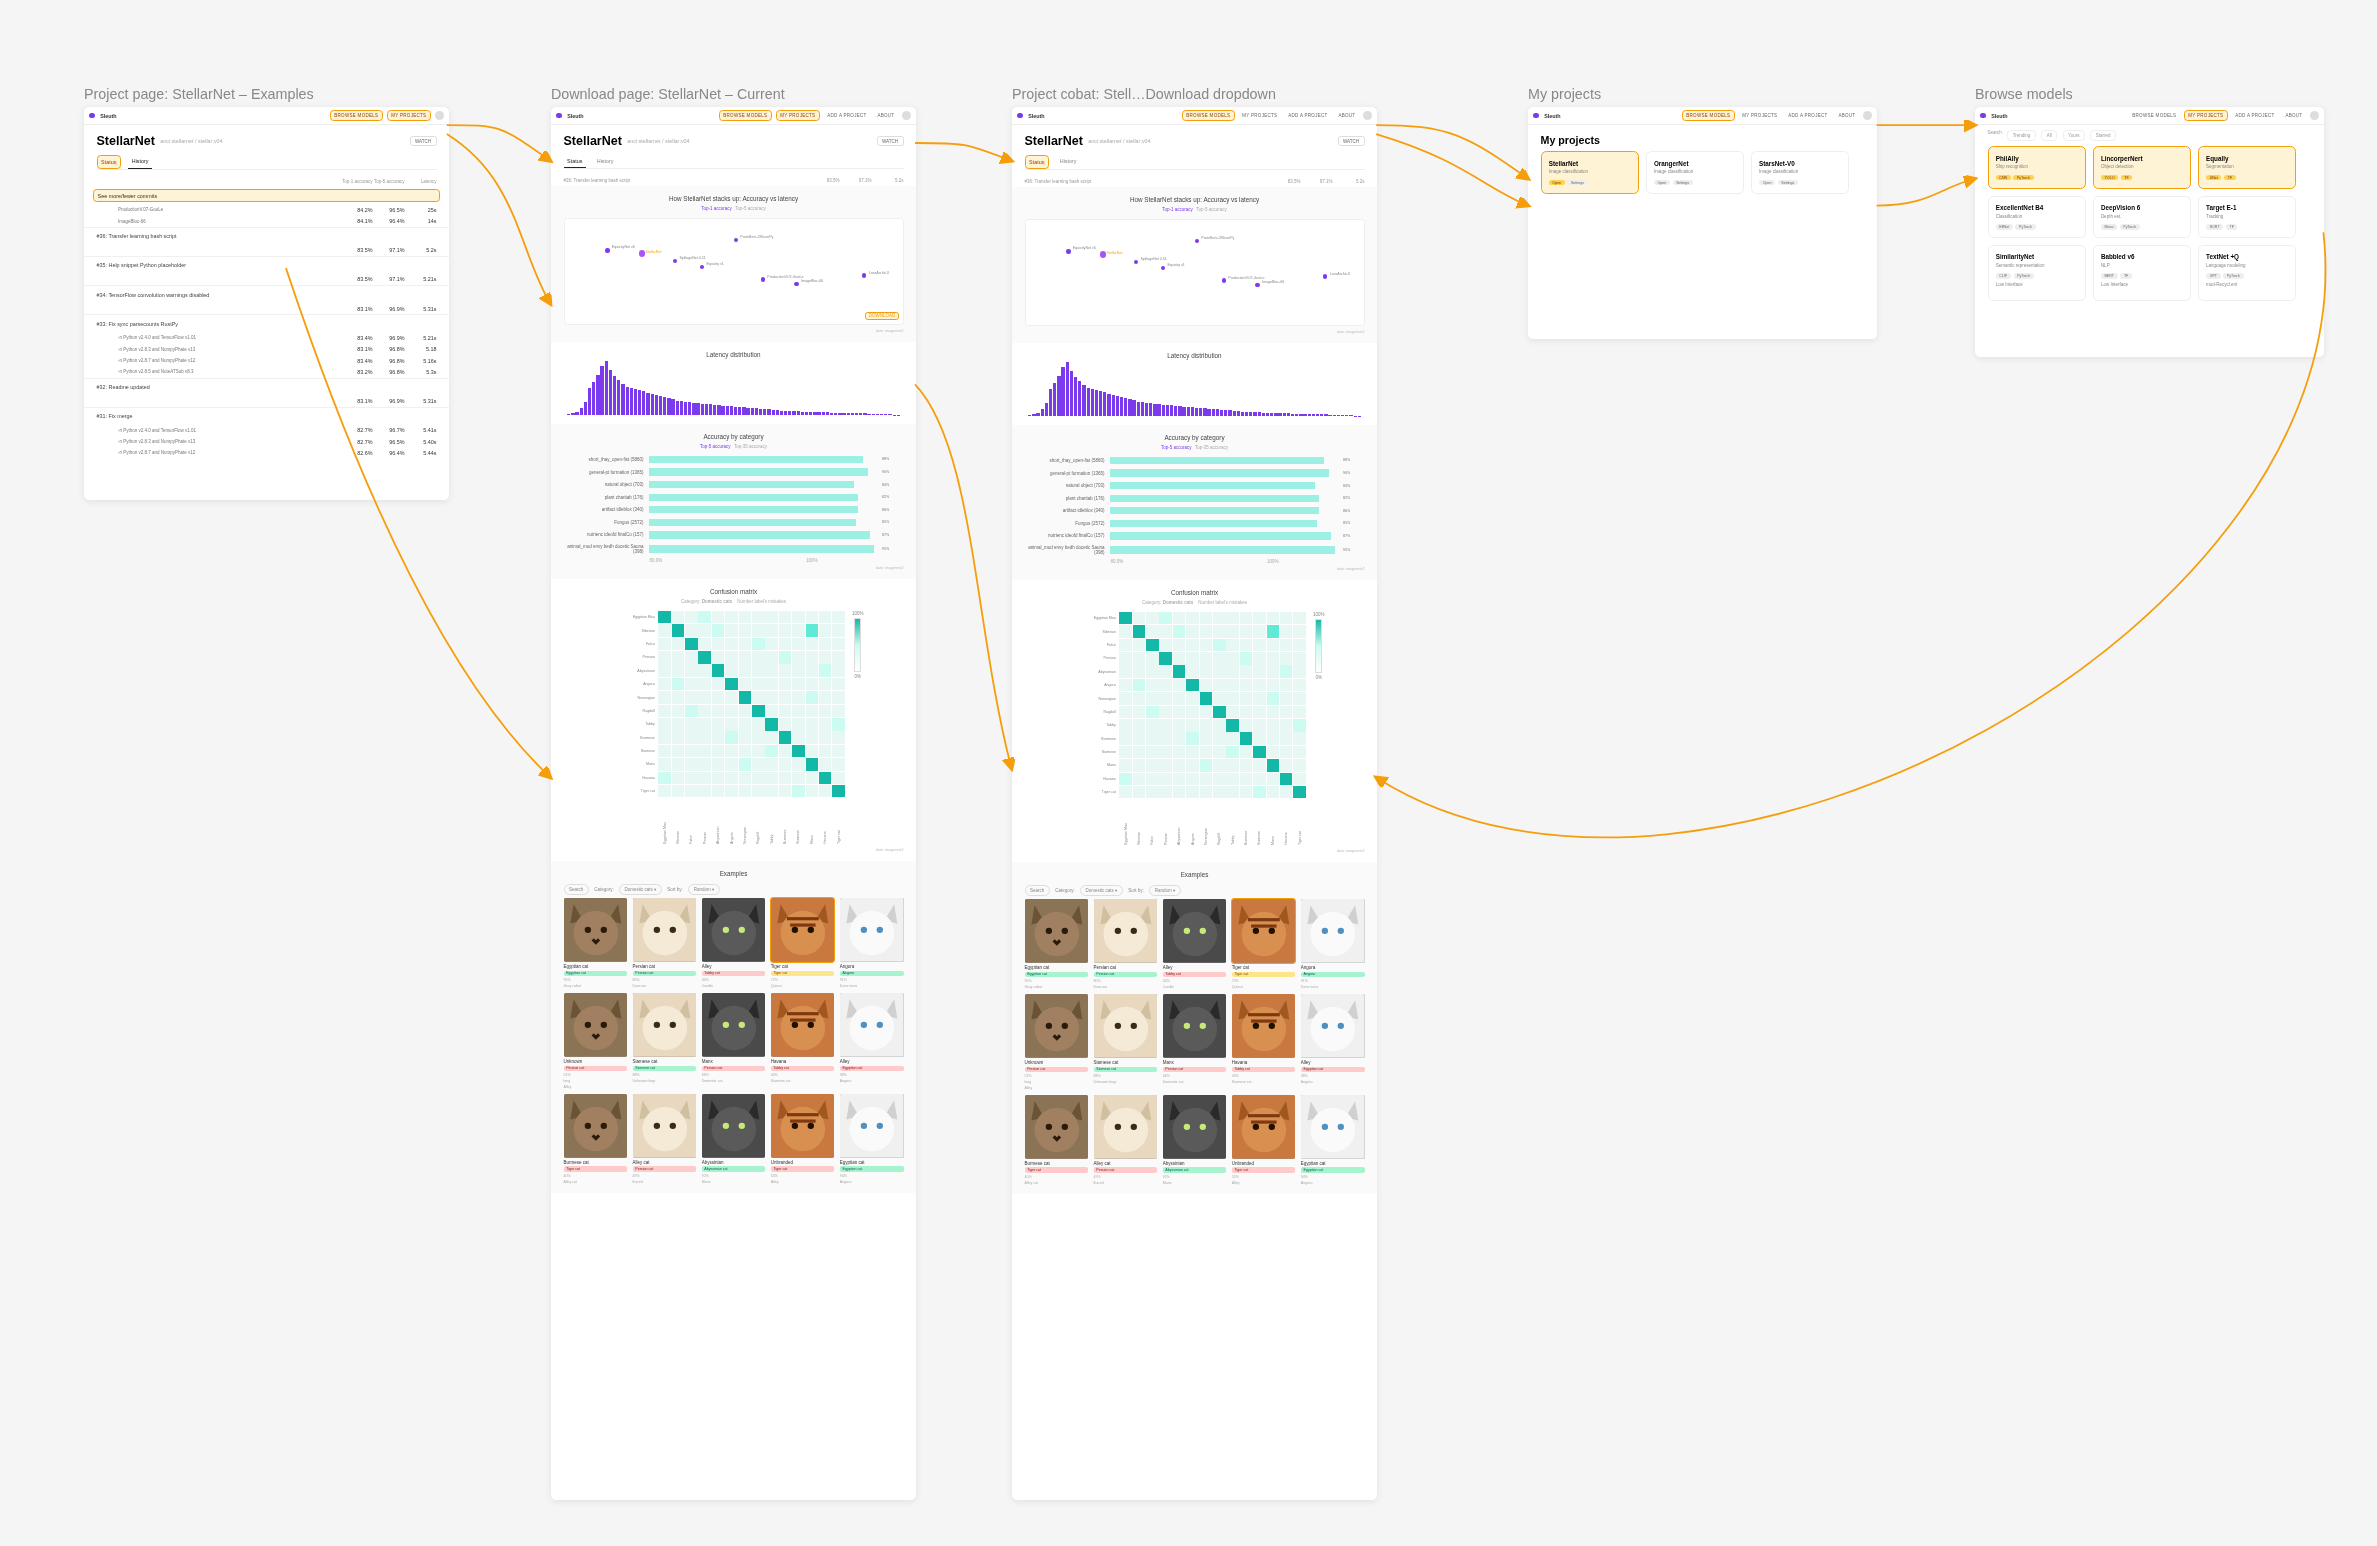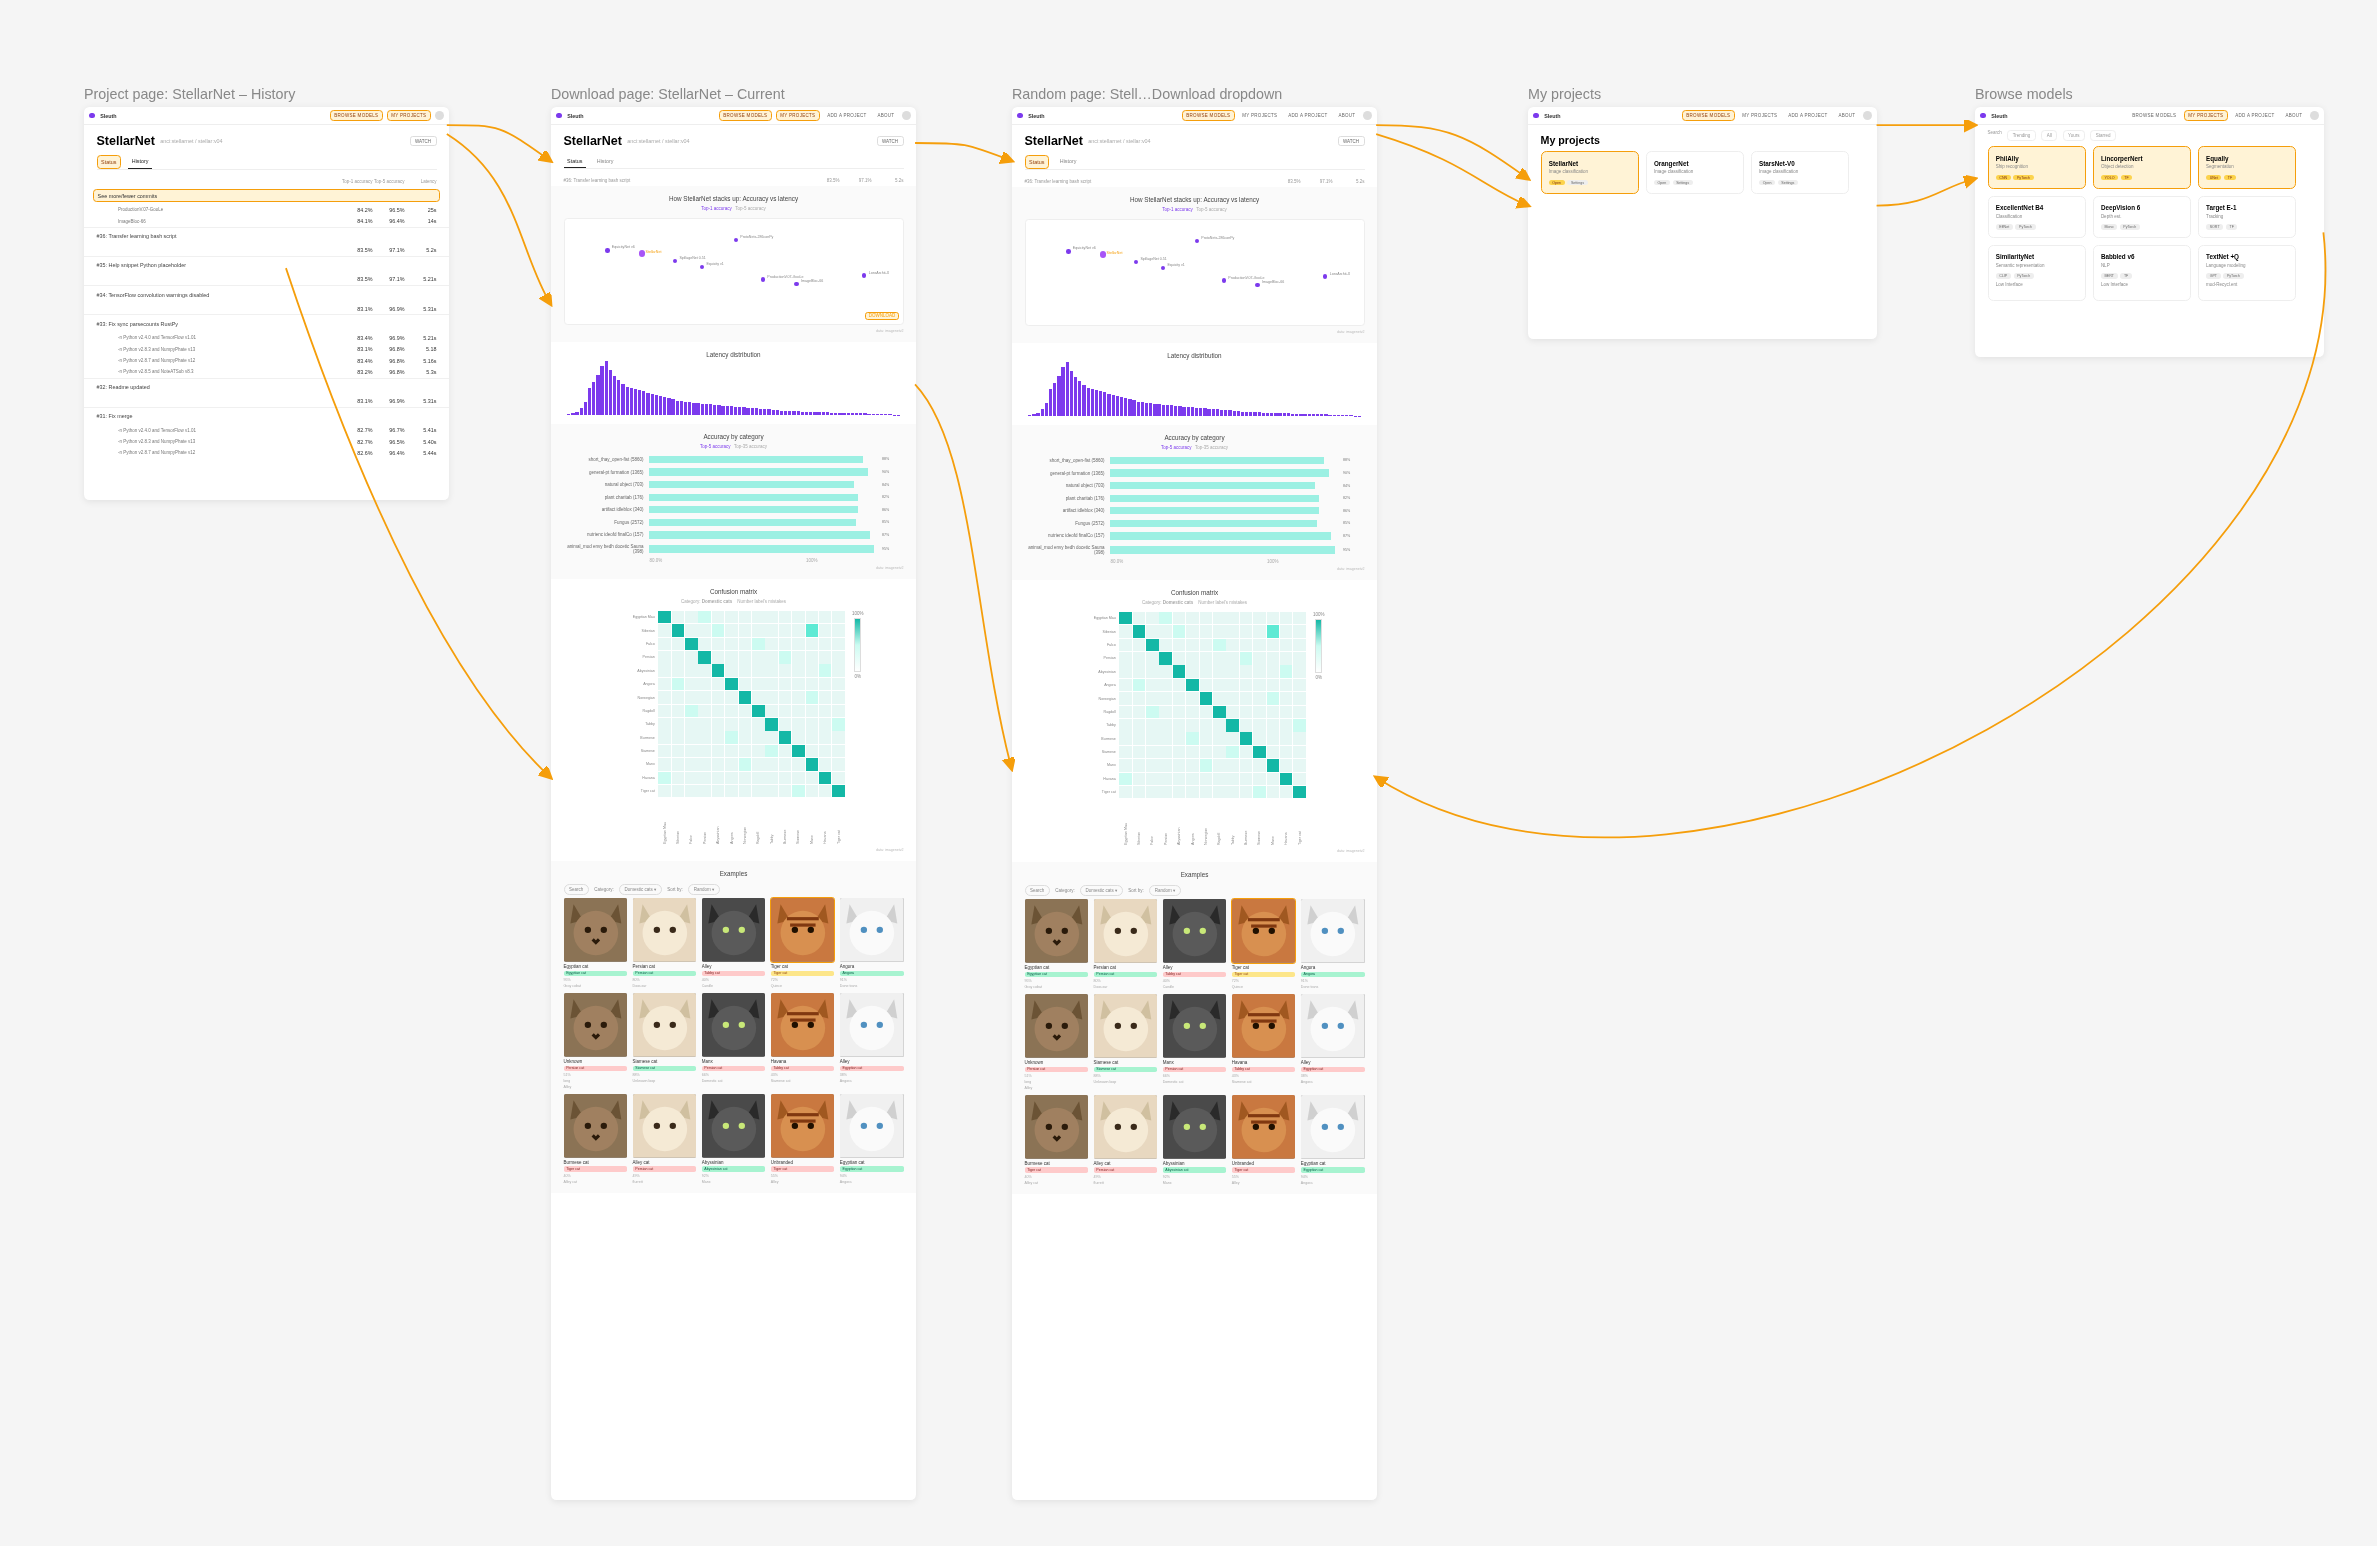--- a/index.html
+++ b/index.html
@@ -125,23 +125,23 @@
 .filters .f { padding: 1.8px 4.5px; border: 0.9px solid #eee; border-radius: 3.6px; }
 
 
 .arrows { position: absolute; inset: 0; pointer-events: none; }
 .arrows path { stroke: #f59e0b; stroke-width: 2; fill: none; }
 .arrows .ah { fill: #f59e0b; }
 </style>
 </head>
 <body>
 
-<div class="frame-label lbl-history">Project page: StellarNet – History</div>
+<div class="frame-label lbl-history">Project page: StellarNet – Examples</div>
 <div class="frame-label lbl-current">Download page: StellarNet – Current</div>
-<div class="frame-label lbl-download">Random page: Stell…Download dropdown</div>
+<div class="frame-label lbl-download">Project cobat: Stell…Download dropdown</div>
 <div class="frame-label lbl-myproj">My projects</div>
 <div class="frame-label lbl-browse">Browse models</div>
 
 <div class="frame f-history">
   <div class="topnav">
     <span class="logo"></span>
     <span class="brand">Sleuth</span>
     <div class="nav-links">
       <span class="nav-pill hl">BROWSE MODELS</span>
       <span class="nav-pill hl">MY PROJECTS</span>

